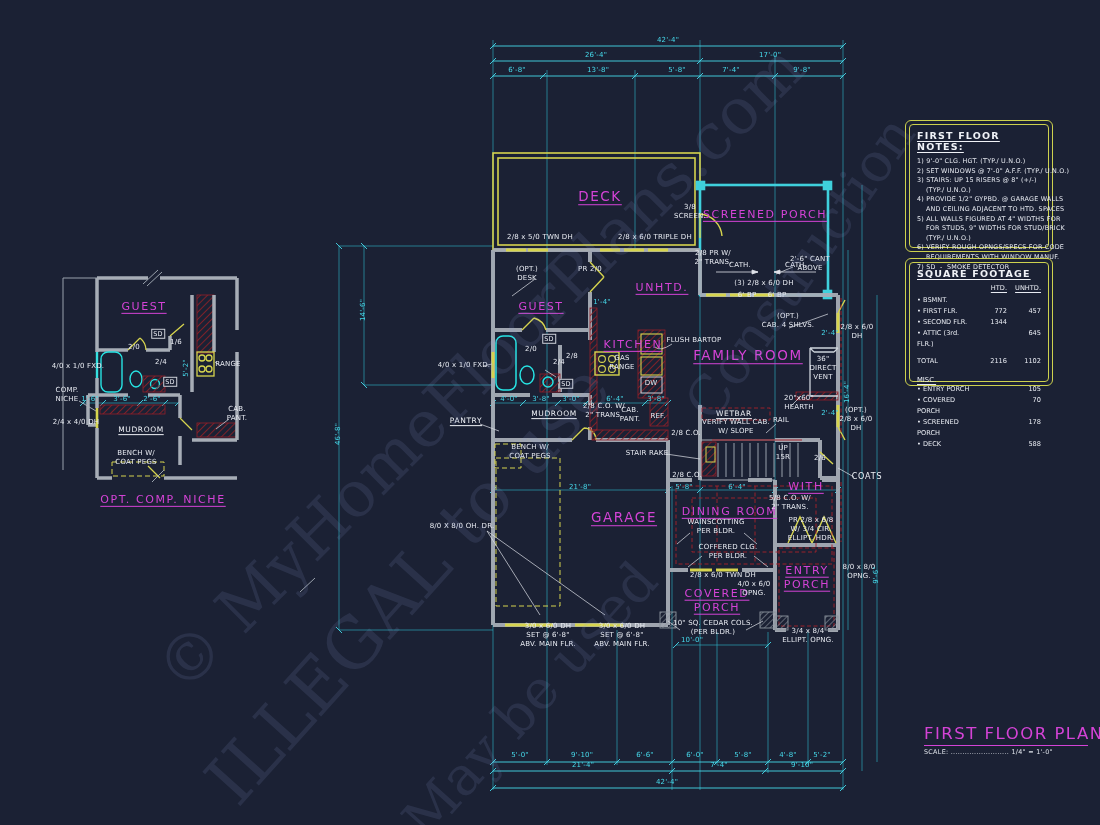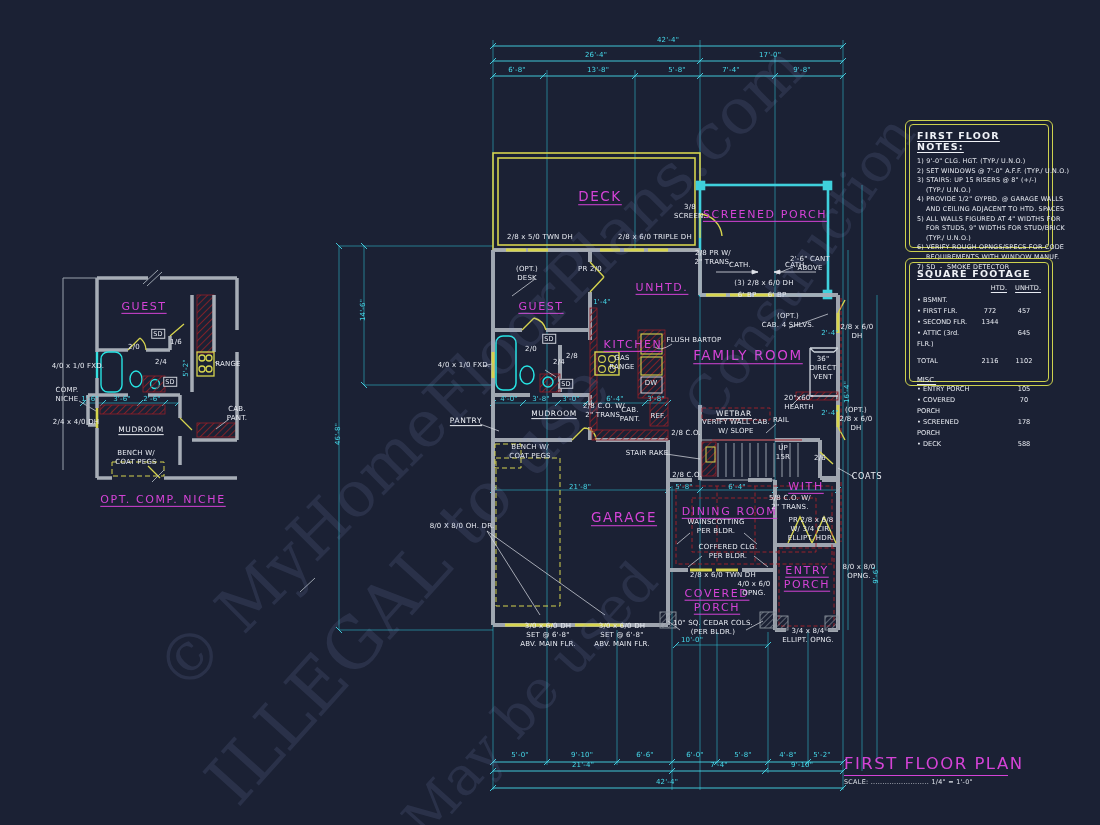--- a/index.html
+++ b/index.html
@@ -21,28 +21,28 @@
       font-family:"DejaVu Serif",serif;white-space:nowrap;}
   
   .cadbox{position:absolute;border:1px solid #cdd14e;border-radius:6px;padding:3px;}
   .cadbox .inner{border:1px solid #cdd14e;border-radius:4px;height:100%;box-sizing:border-box;
                  padding:5px 7px;color:#e8ebf2;}
   .cadbox h3{margin:0 0 5px 0;font-size:9.5px;font-weight:bold;letter-spacing:1.2px;color:#f0f2f7;
              text-decoration:underline;text-underline-offset:2px;}
   .noteline{font-size:6.4px;line-height:1.5;white-space:pre;letter-spacing:.2px;}
   .sqrow{display:flex;font-size:6.6px;line-height:1.65;}
   .sqrow .l{flex:1;}
-  .sqrow .v{width:34px;text-align:center;}
+  .sqrow .v{width:34px;text-align:right;}
   .sqhead{display:flex;font-size:6.6px;margin-bottom:3px;}
   .sqhead .l{flex:1;}
   .sqhead .v{width:34px;text-align:right;text-decoration:underline;text-underline-offset:2px;}
   .sq-total{margin-top:7px;}
   .sq-misc{margin-top:9px;font-size:6.8px;text-decoration:underline;text-underline-offset:2px;}
   
-  #title-block{position:absolute;left:844px;top:724px;width:164px;margin-top:30px;}
+  #title-block{position:absolute;left:924px;top:724px;width:164px;}
   #title-block .t{color:#d443d6;font-size:16.5px;letter-spacing:1.5px;white-space:nowrap;
                   border-bottom:1.5px solid #d443d6;padding-bottom:2px;}
   #title-block .s{color:#dfe3ea;font-size:6.4px;margin-top:2px;letter-spacing:.3px;}
 </style>
 </head>
 <body>
 
 <div id="stage">
 
 <svg id="plan-svg" width="1100" height="825" viewBox="0 0 1100 825">

